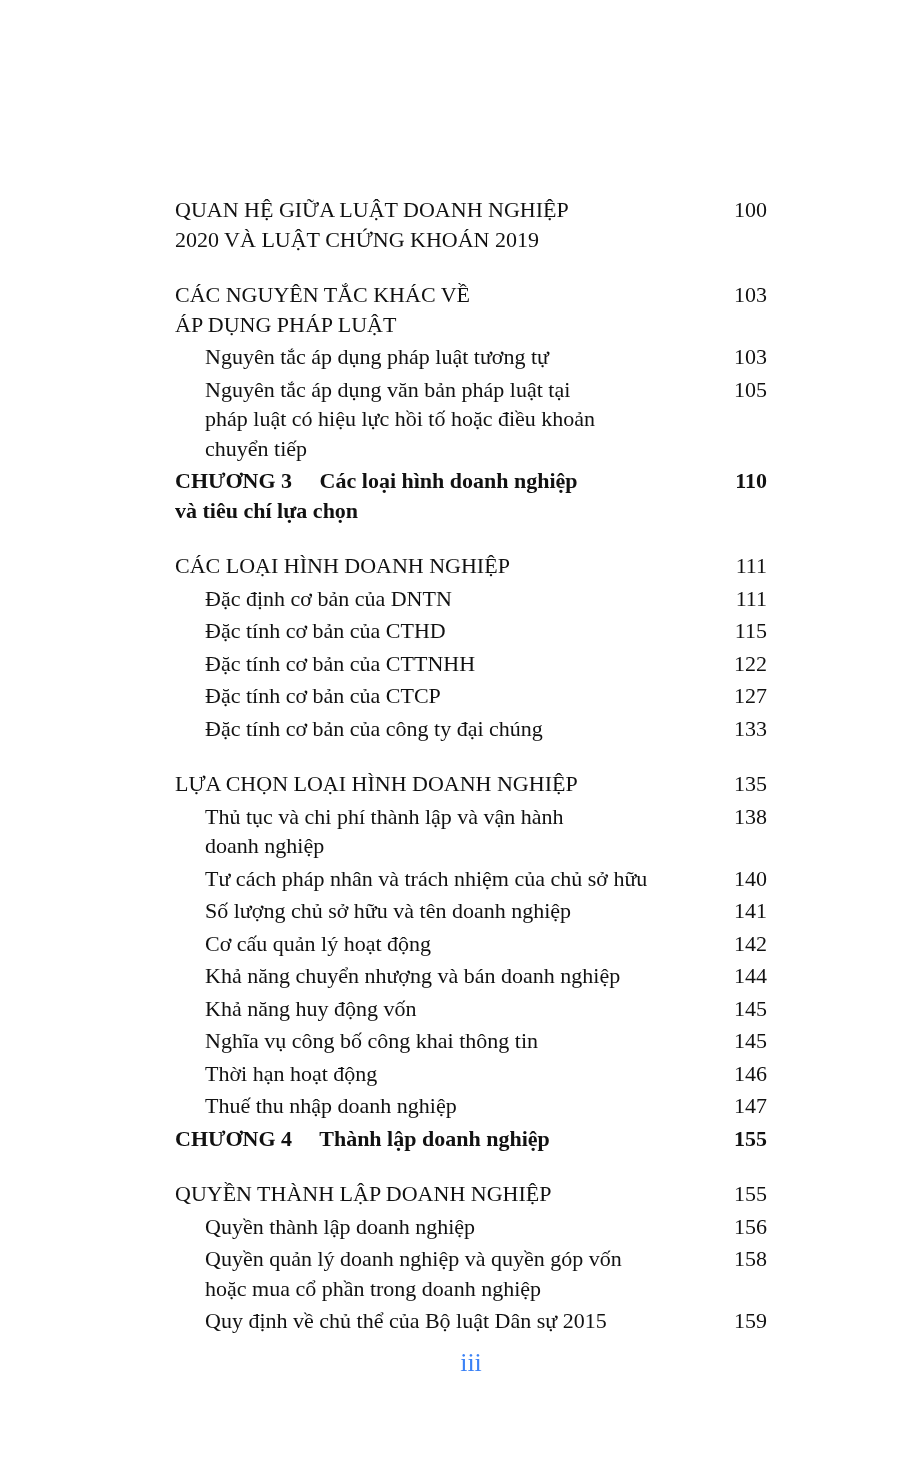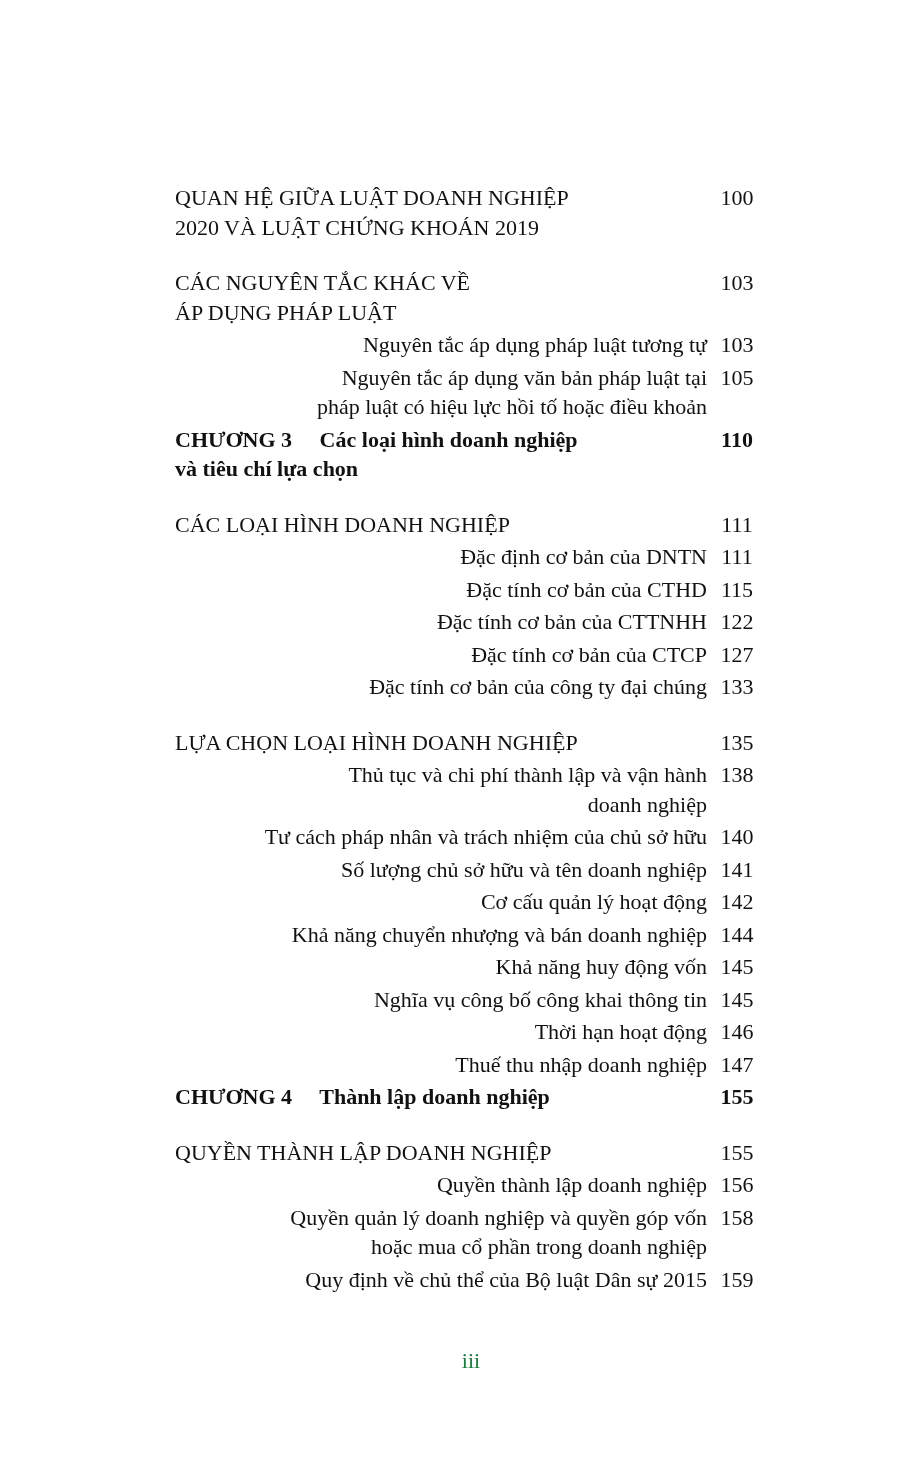--- a/index.html
+++ b/index.html
@@ -25,40 +25,40 @@
   }
   .entry {
     display: flex;
     align-items: flex-start;
     font-size: 22px;
     line-height: 29.5px;
     margin-top: 3px;
   }
   .entry.section { margin-top: 26px; }
   .entry.chapter { margin-bottom: 6px; font-weight: bold; }
-  .entry:first-child { margin-top: 0; }
+  .entry:first-child { margin-top: 12px; }
   .entry-text {
     flex: 1 1 auto;
     min-width: 0;
   }
-  .entry.sub .entry-text { padding-left: 30px; text-align: right; }
+  .entry.sub .entry-text { padding-left: 30px; }
   .line { white-space: pre-wrap; }
   .entry-page {
     flex: 0 0 auto;
     width: 60px;
-    text-align: center;
+    text-align: right;
   }
   .footer {
     position: absolute;
     left: 175px;
     width: 592px;
     top: 1348px;
     text-align: center;
-    font-size: 22px;
-    color: #15803d;
+    font-size: 26px;
+    color: #3b82f6;
   }
 </style>
 </head>
 <body>
 
 <div class="page">
   <div class="content">
       <div class="entry section">
         <div class="entry-text">
           <div class="line">QUAN HỆ GIỮA LUẬT DOANH NGHIỆP</div>
@@ -76,20 +76,21 @@
       <div class="entry sub">
         <div class="entry-text">
           <div class="line">Nguyên tắc áp dụng pháp luật tương tự</div>
         </div>
         <div class="entry-page">103</div>
       </div>
       <div class="entry sub">
         <div class="entry-text">
           <div class="line">Nguyên tắc áp dụng văn bản pháp luật tại</div>
           <div class="line">pháp luật có hiệu lực hồi tố hoặc điều khoản</div>
+          <div class="line">chuyển tiếp</div>
         </div>
         <div class="entry-page">105</div>
       </div>
       <div class="entry chapter">
         <div class="entry-text">
           <div class="line">CHƯƠNG 3     Các loại hình doanh nghiệp</div>
           <div class="line">và tiêu chí lựa chọn</div>
         </div>
         <div class="entry-page">110</div>
       </div>

